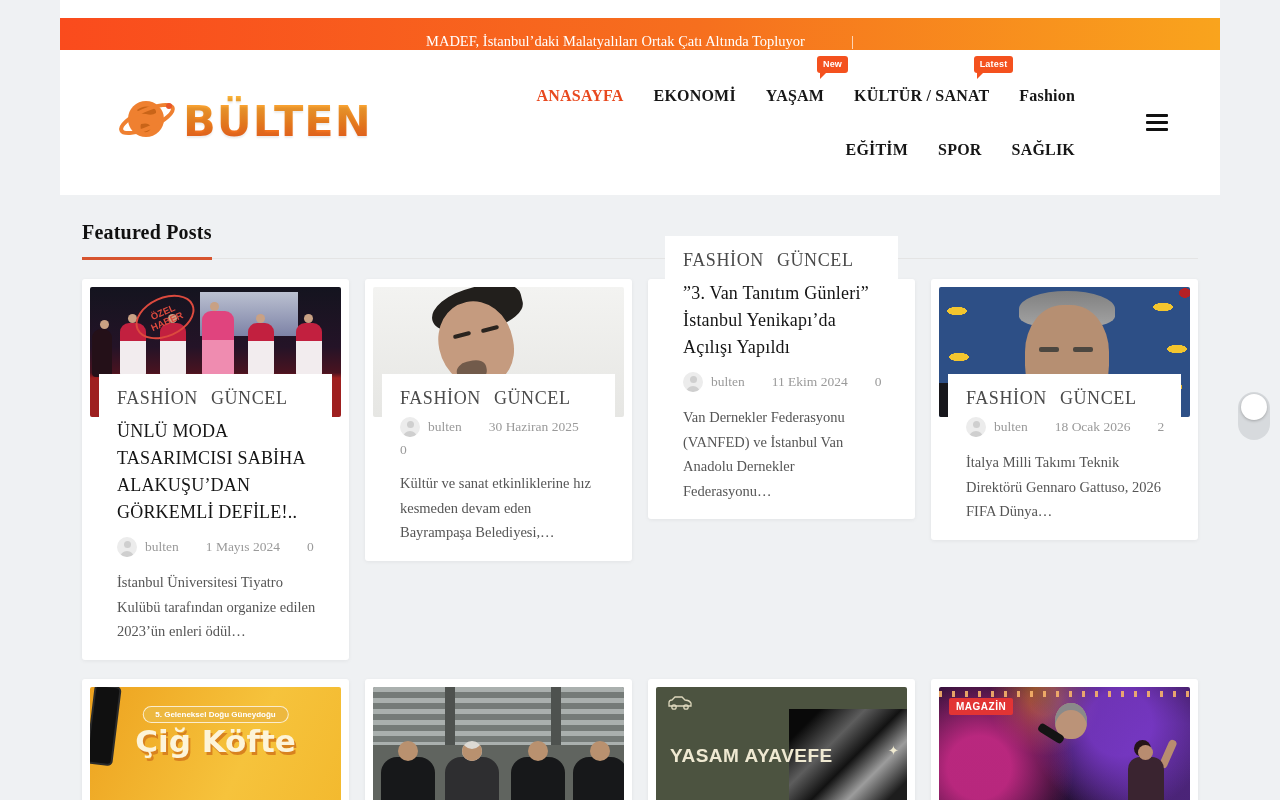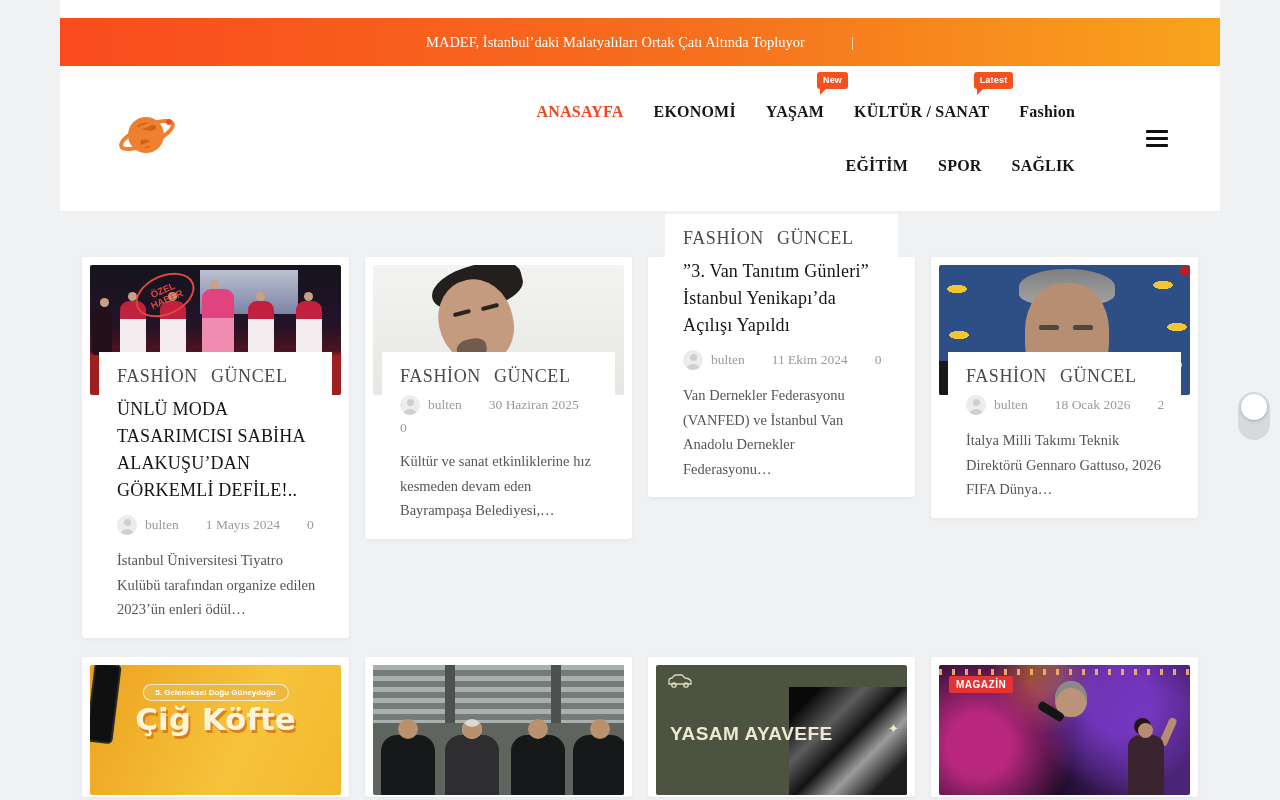--- a/index.html
+++ b/index.html
@@ -7,22 +7,22 @@
   body {
     width:1280px; height:800px; overflow:hidden; position:relative;
     background:#eff1f3;
     font-family:"Liberation Serif", serif;
   }
   .container { width:1160px; margin:0 auto; }
   .top-wrap { background:#fff; padding-top:18px; }
 
   
   .ticker {
-    height:48px; background:linear-gradient(90deg,#fa4b1d 0%,#f66f1e 55%,#f9a41d 100%);
-    display:flex; align-items:center; justify-content:center;
+    height:32px; background:linear-gradient(90deg,#fa4b1d 0%,#f66f1e 55%,#f9a41d 100%);
+    display:flex; align-items:flex-end; justify-content:center;
     color:#fff; font-size:14.5px;
   }
   .ticker a { color:#fff; text-decoration:none; }
   .ticker .sep { margin-left:46px; opacity:.85; font-size:15px; }
 
   
   .header { position:relative; height:145px; background:#fff; }
   .logo { position:absolute; left:57px; top:42px; display:flex; align-items:center; gap:4px; text-decoration:none; }
   .logo-text {
     font-family:"DejaVu Sans", sans-serif; font-weight:bold; font-size:43px; letter-spacing:1px;
@@ -214,20 +214,21 @@
     <a class="logo" href="#">
       <span>
         <svg width="62" height="54" viewBox="0 0 62 54">
           <circle cx="29" cy="27" r="18" fill="#ef8030"></circle>
           <path d="M20 18 q6 -5 14 -3 q6 2 5 6 q-4 3 -10 1 q-7 0 -9 -4z" fill="#c96418"></path>
           <path d="M24 32 q8 -2 10 3 q-1 6 -7 5 q-5 -3 -3 -8z" fill="#c96418"></path>
           <ellipse cx="30" cy="27" rx="28" ry="9" fill="none" stroke="#ef8030" stroke-width="4" transform="rotate(-24 30 27)"></ellipse>
           <circle cx="52" cy="14" r="3" fill="#e8552a"></circle>
         </svg>
       </span>
+      <span class="logo-text">BÜLTEN</span>
     </a>
 
     <nav class="nav">
       <a href="#" class="active"><span class="lbl">ANASAYFA</span></a>
       <a href="#"><span class="lbl">EKONOMİ</span></a>
       <a href="#"><span class="lbl">YAŞAM</span><span class="badge">New</span></a>
       <a href="#"><span class="lbl">KÜLTÜR / SANAT</span><span class="badge">Latest</span></a>
       <a href="#"><span class="lbl">Fashion</span></a>
       <a href="#"><span class="lbl">EĞİTİM</span></a>
       <a href="#"><span class="lbl">SPOR</span></a>
@@ -236,20 +237,23 @@
 
     <div class="hamburger">
         <i></i>
         <i></i>
         <i></i>
       </div>
   </div>
 </div>
 
 <div class="main">
+  <div class="section-head">
+    <h2>Featured Posts</h2>
+  </div>
 
   <div class="grid">
 
     <article class="card">
       <div class="media m1">
         <span class="screen"></span>
         <span class="fig dark" style="left:2px"></span>
         <span class="fig" style="left:30px"></span>
         <span class="fig" style="left:70px"></span>
         <span class="fig center" style="left:112px"></span>

